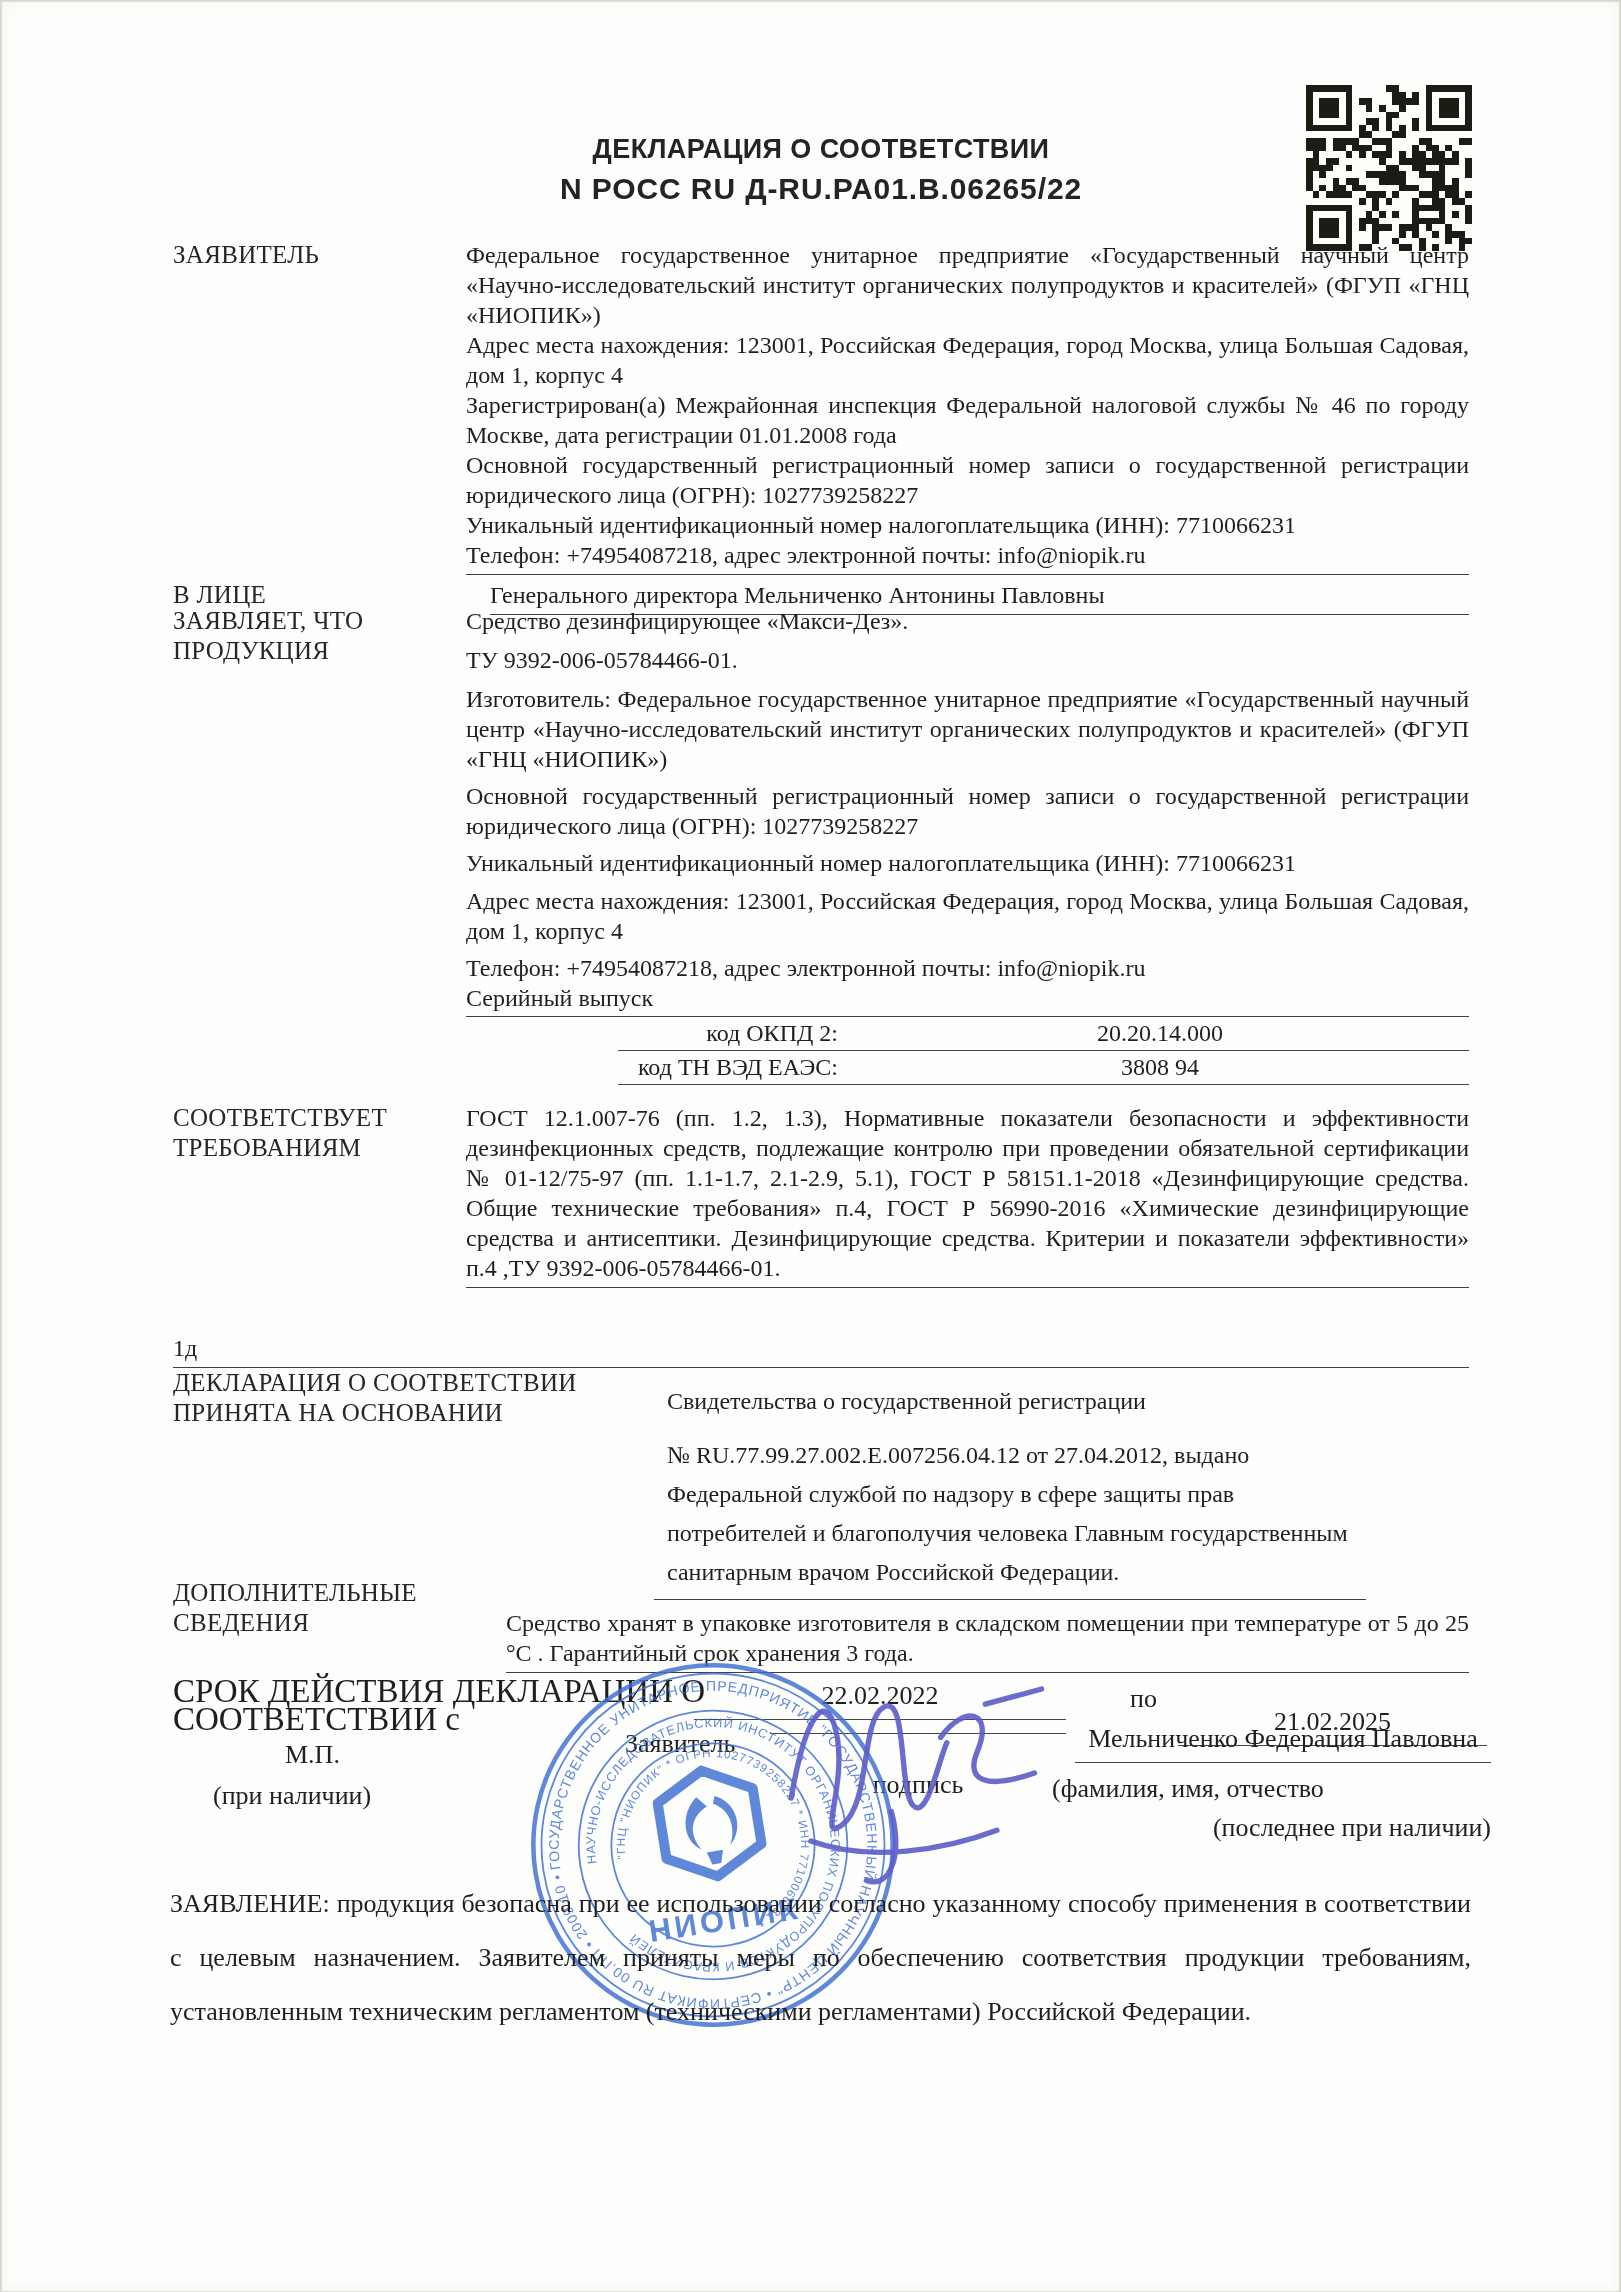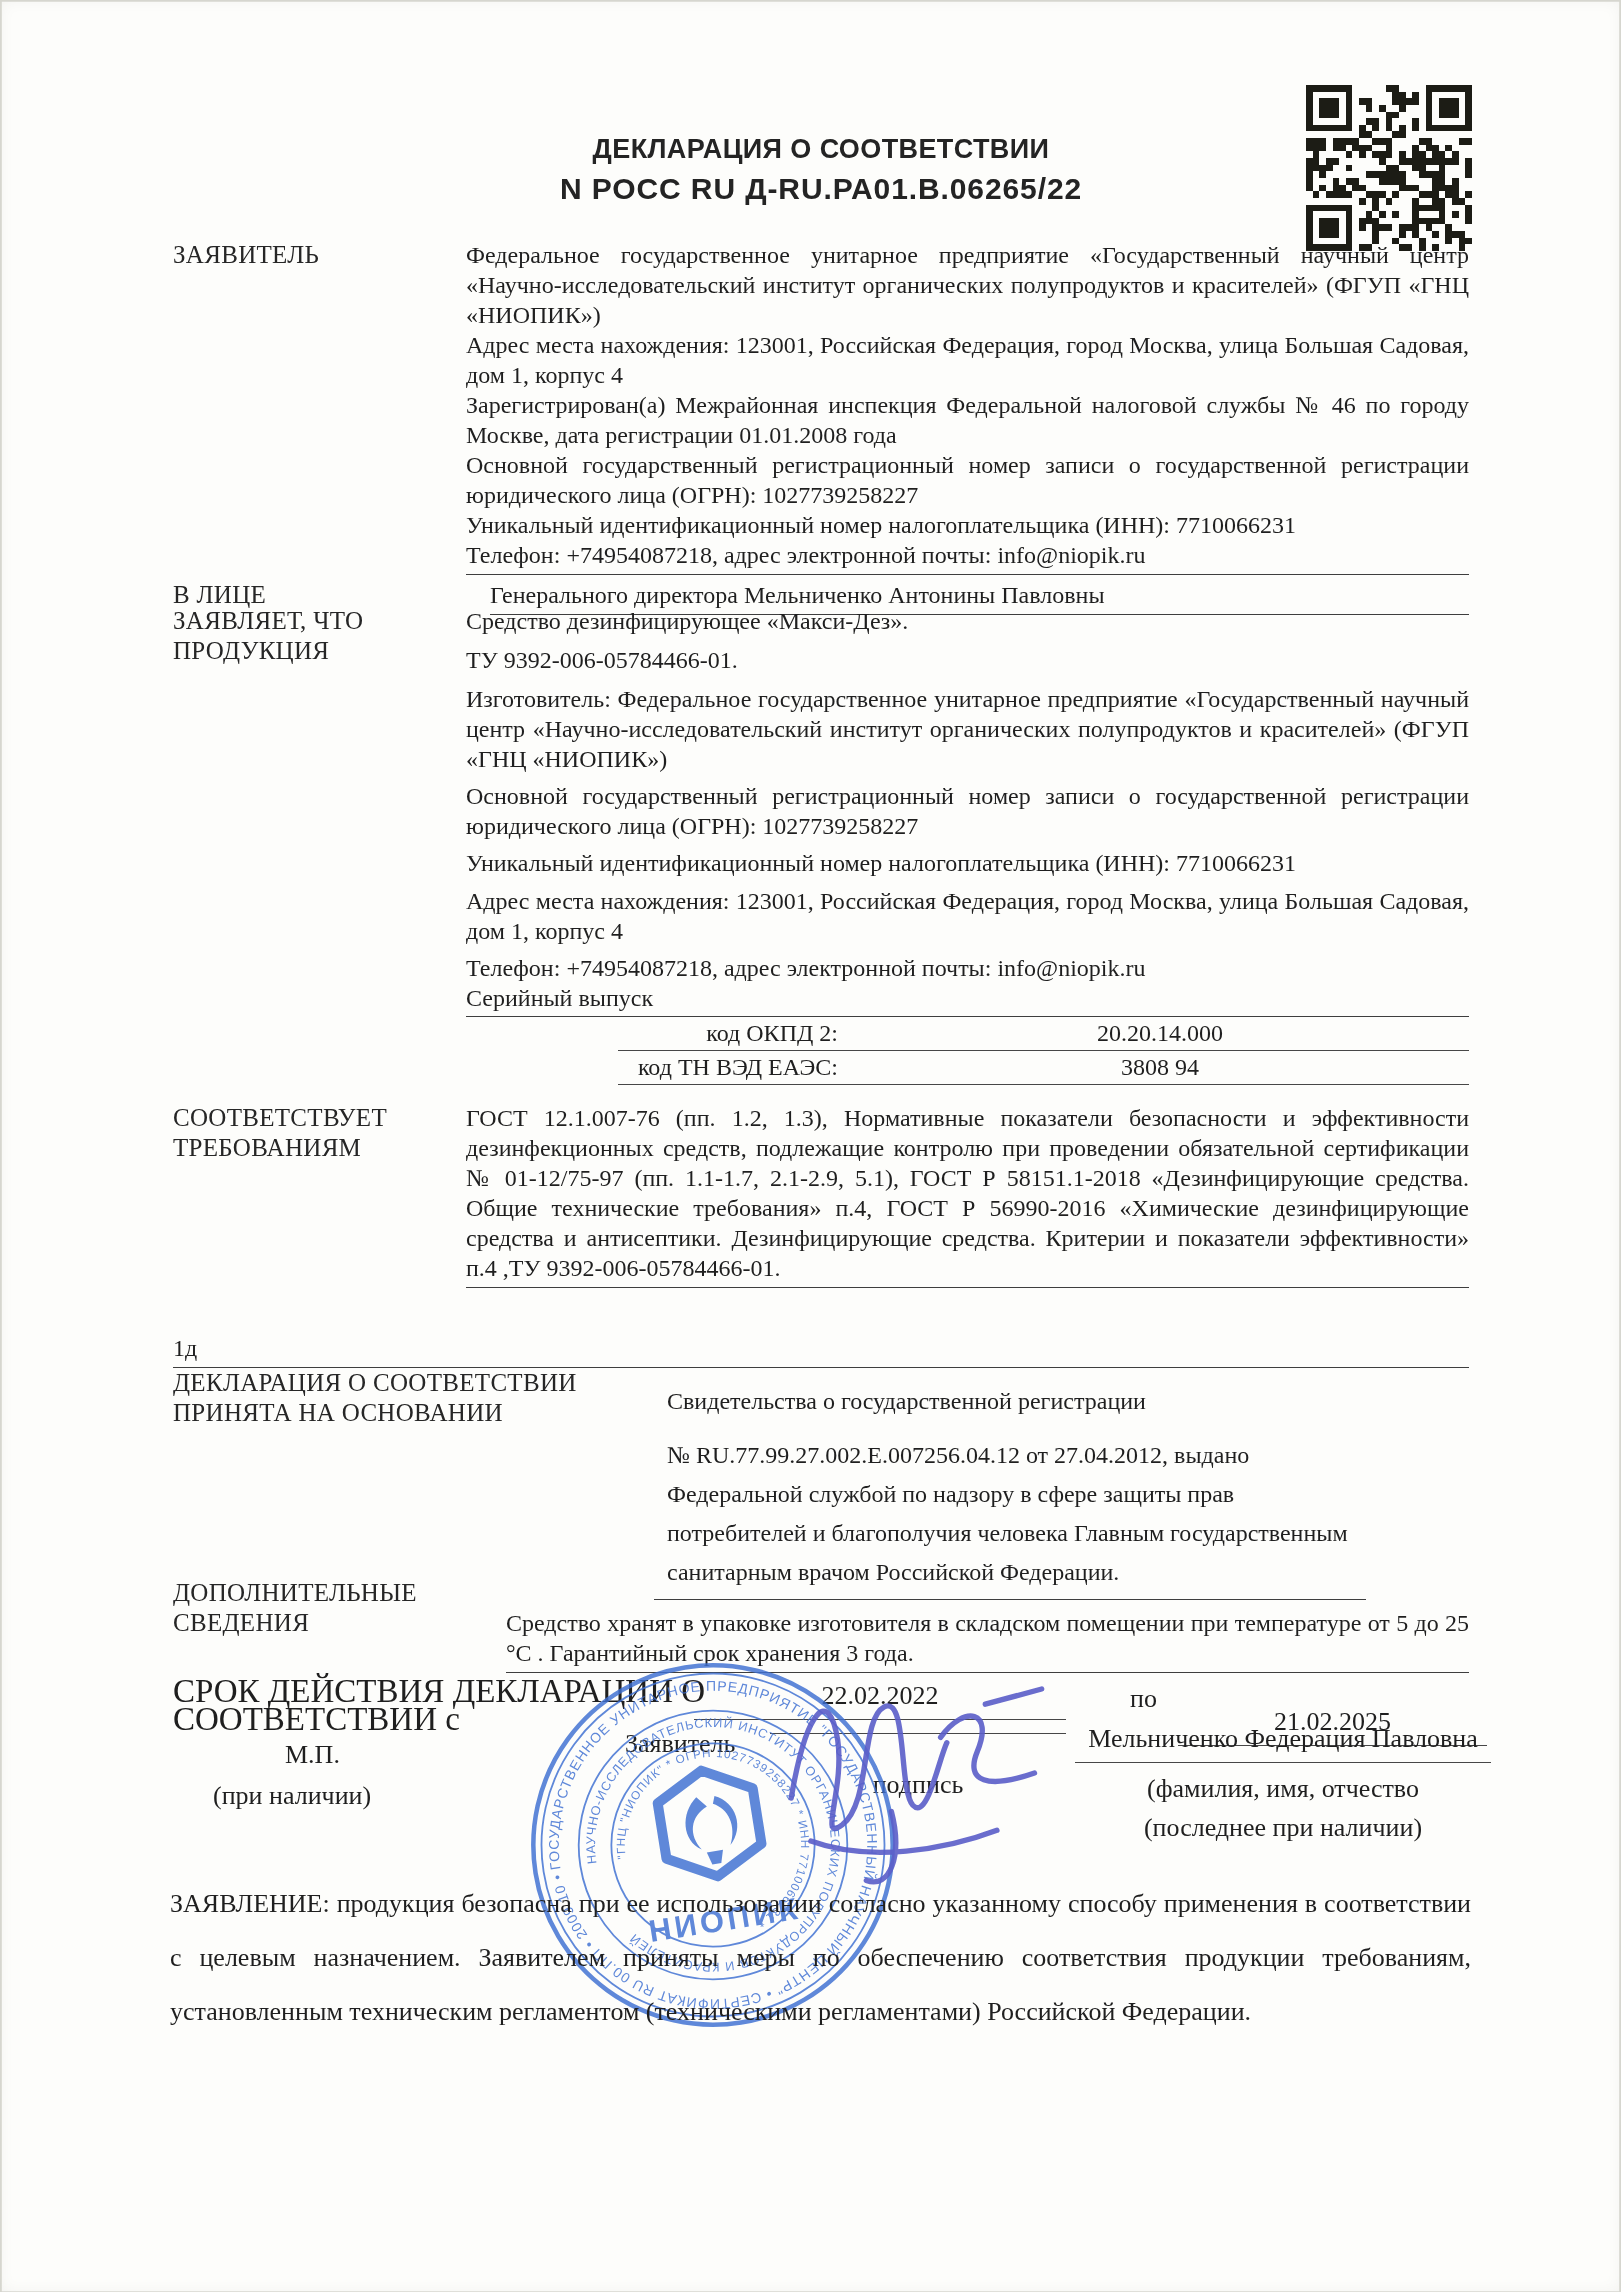--- a/index.html
+++ b/index.html
@@ -40,22 +40,22 @@
   .v-label{position:absolute;left:173px;top:0;font-size:33px;white-space:pre;line-height:28px;}
   .v-mp{position:absolute;left:285px;top:63px;}
   .v-mp-note{position:absolute;left:213px;top:104px;}
   .v-datefrom{position:absolute;left:694px;top:3.6px;width:372px;text-align:center;height:38px;border-bottom:1.8px solid #474747;}
   .v-po{position:absolute;left:1130px;top:7.2px;}
   .v-dateto{position:absolute;left:1178px;top:3.6px;width:309px;text-align:center;height:38px;border-bottom:1.8px solid #474747;margin-top:26px;}
   .v-applicant{position:absolute;left:625px;top:52px;}
   .v-signline{position:absolute;left:770px;top:19.7px;width:296px;height:36px;border-bottom:1.8px solid #474747;}
   .v-signcap{position:absolute;left:770px;top:93px;width:296px;text-align:center;}
   .v-name{position:absolute;left:1075px;top:47px;width:416px;text-align:center;height:38px;border-bottom:1.8px solid #474747;}
-  .v-fionote1{position:absolute;left:1075px;top:97px;width:416px;text-align:center;}
-  .v-fionote2{position:absolute;left:1075px;top:136px;width:416px;text-align:center;}
+  .v-fionote1{position:absolute;left:1052px;top:97px;width:416px;}
+  .v-fionote2{position:absolute;left:1075px;top:136px;width:416px;text-align:right;}
   .statement{position:absolute;left:170px;right:150px;top:1877px;font-size:26px;line-height:54px;text-align:justify;}
   .stamp{position:absolute;left:527px;top:1659px;width:372px;height:372px;opacity:.82;transform:rotate(-9deg);pointer-events:none;}
   .signature{position:absolute;left:757px;top:1655px;width:309px;height:246px;opacity:.9;pointer-events:none;}
 </style>
 </head>
 <body>
 
 <div class="page">
 
   <svg class="qr" id="qr-svg" viewBox="0 0 25 25" shape-rendering="crispEdges">

